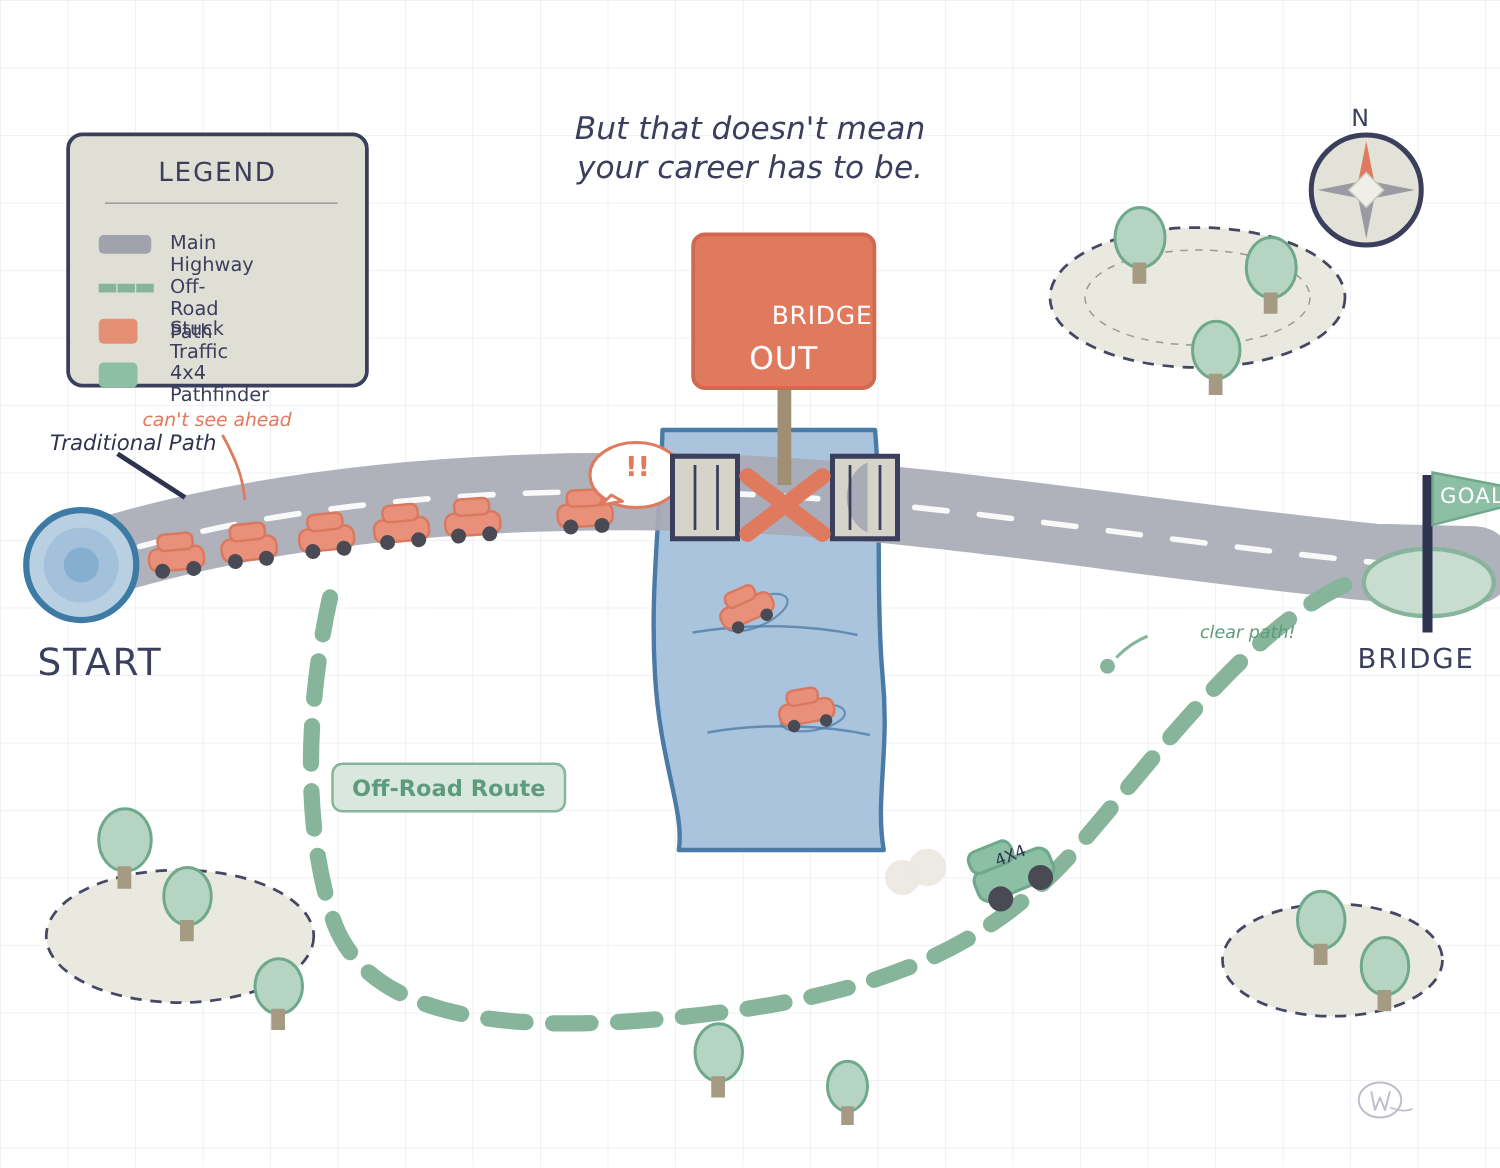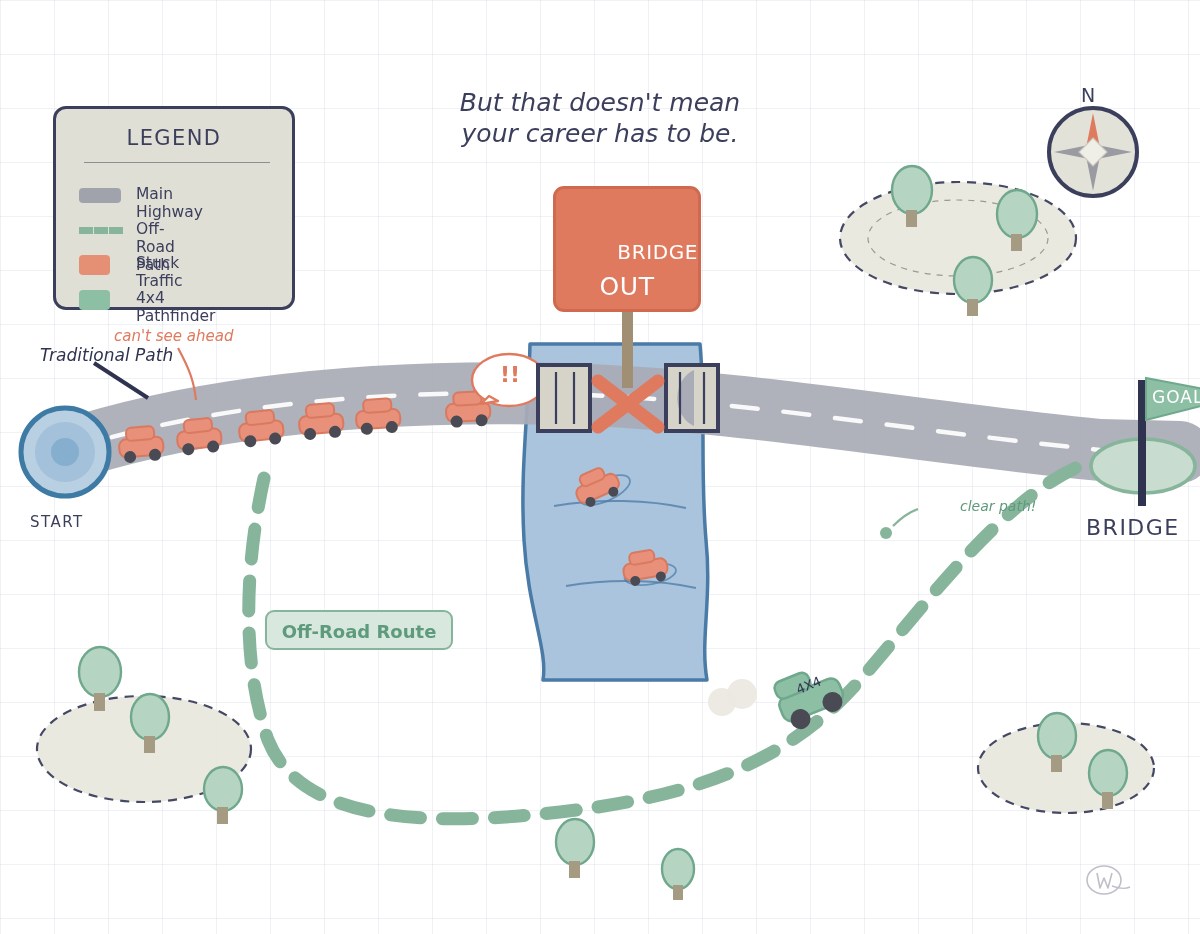--- a/index.html
+++ b/index.html
@@ -123,21 +123,21 @@
     font-size: 17px; font-style: italic;
     color: #2f3350;
   }
   #label-cantsee {
     left: 114px; top: 327px;
     font-size: 15px; font-style: italic;
     color: #e07a5f;
   }
   #label-start {
     left: 30px; top: 513px;
-    font-size: 15px; letter-spacing: 1.5px;
+    font-size: 30px; letter-spacing: 1.5px;
     color: #3b3f5c;
   }
   #label-success {
     left: 1086px; top: 515px;
     font-size: 22px; letter-spacing: 1.5px;
     color: #3b3f5c;
   }
   #label-goal {
     left: 1152px; top: 387px;
     font-size: 17px; letter-spacing: 1px;

